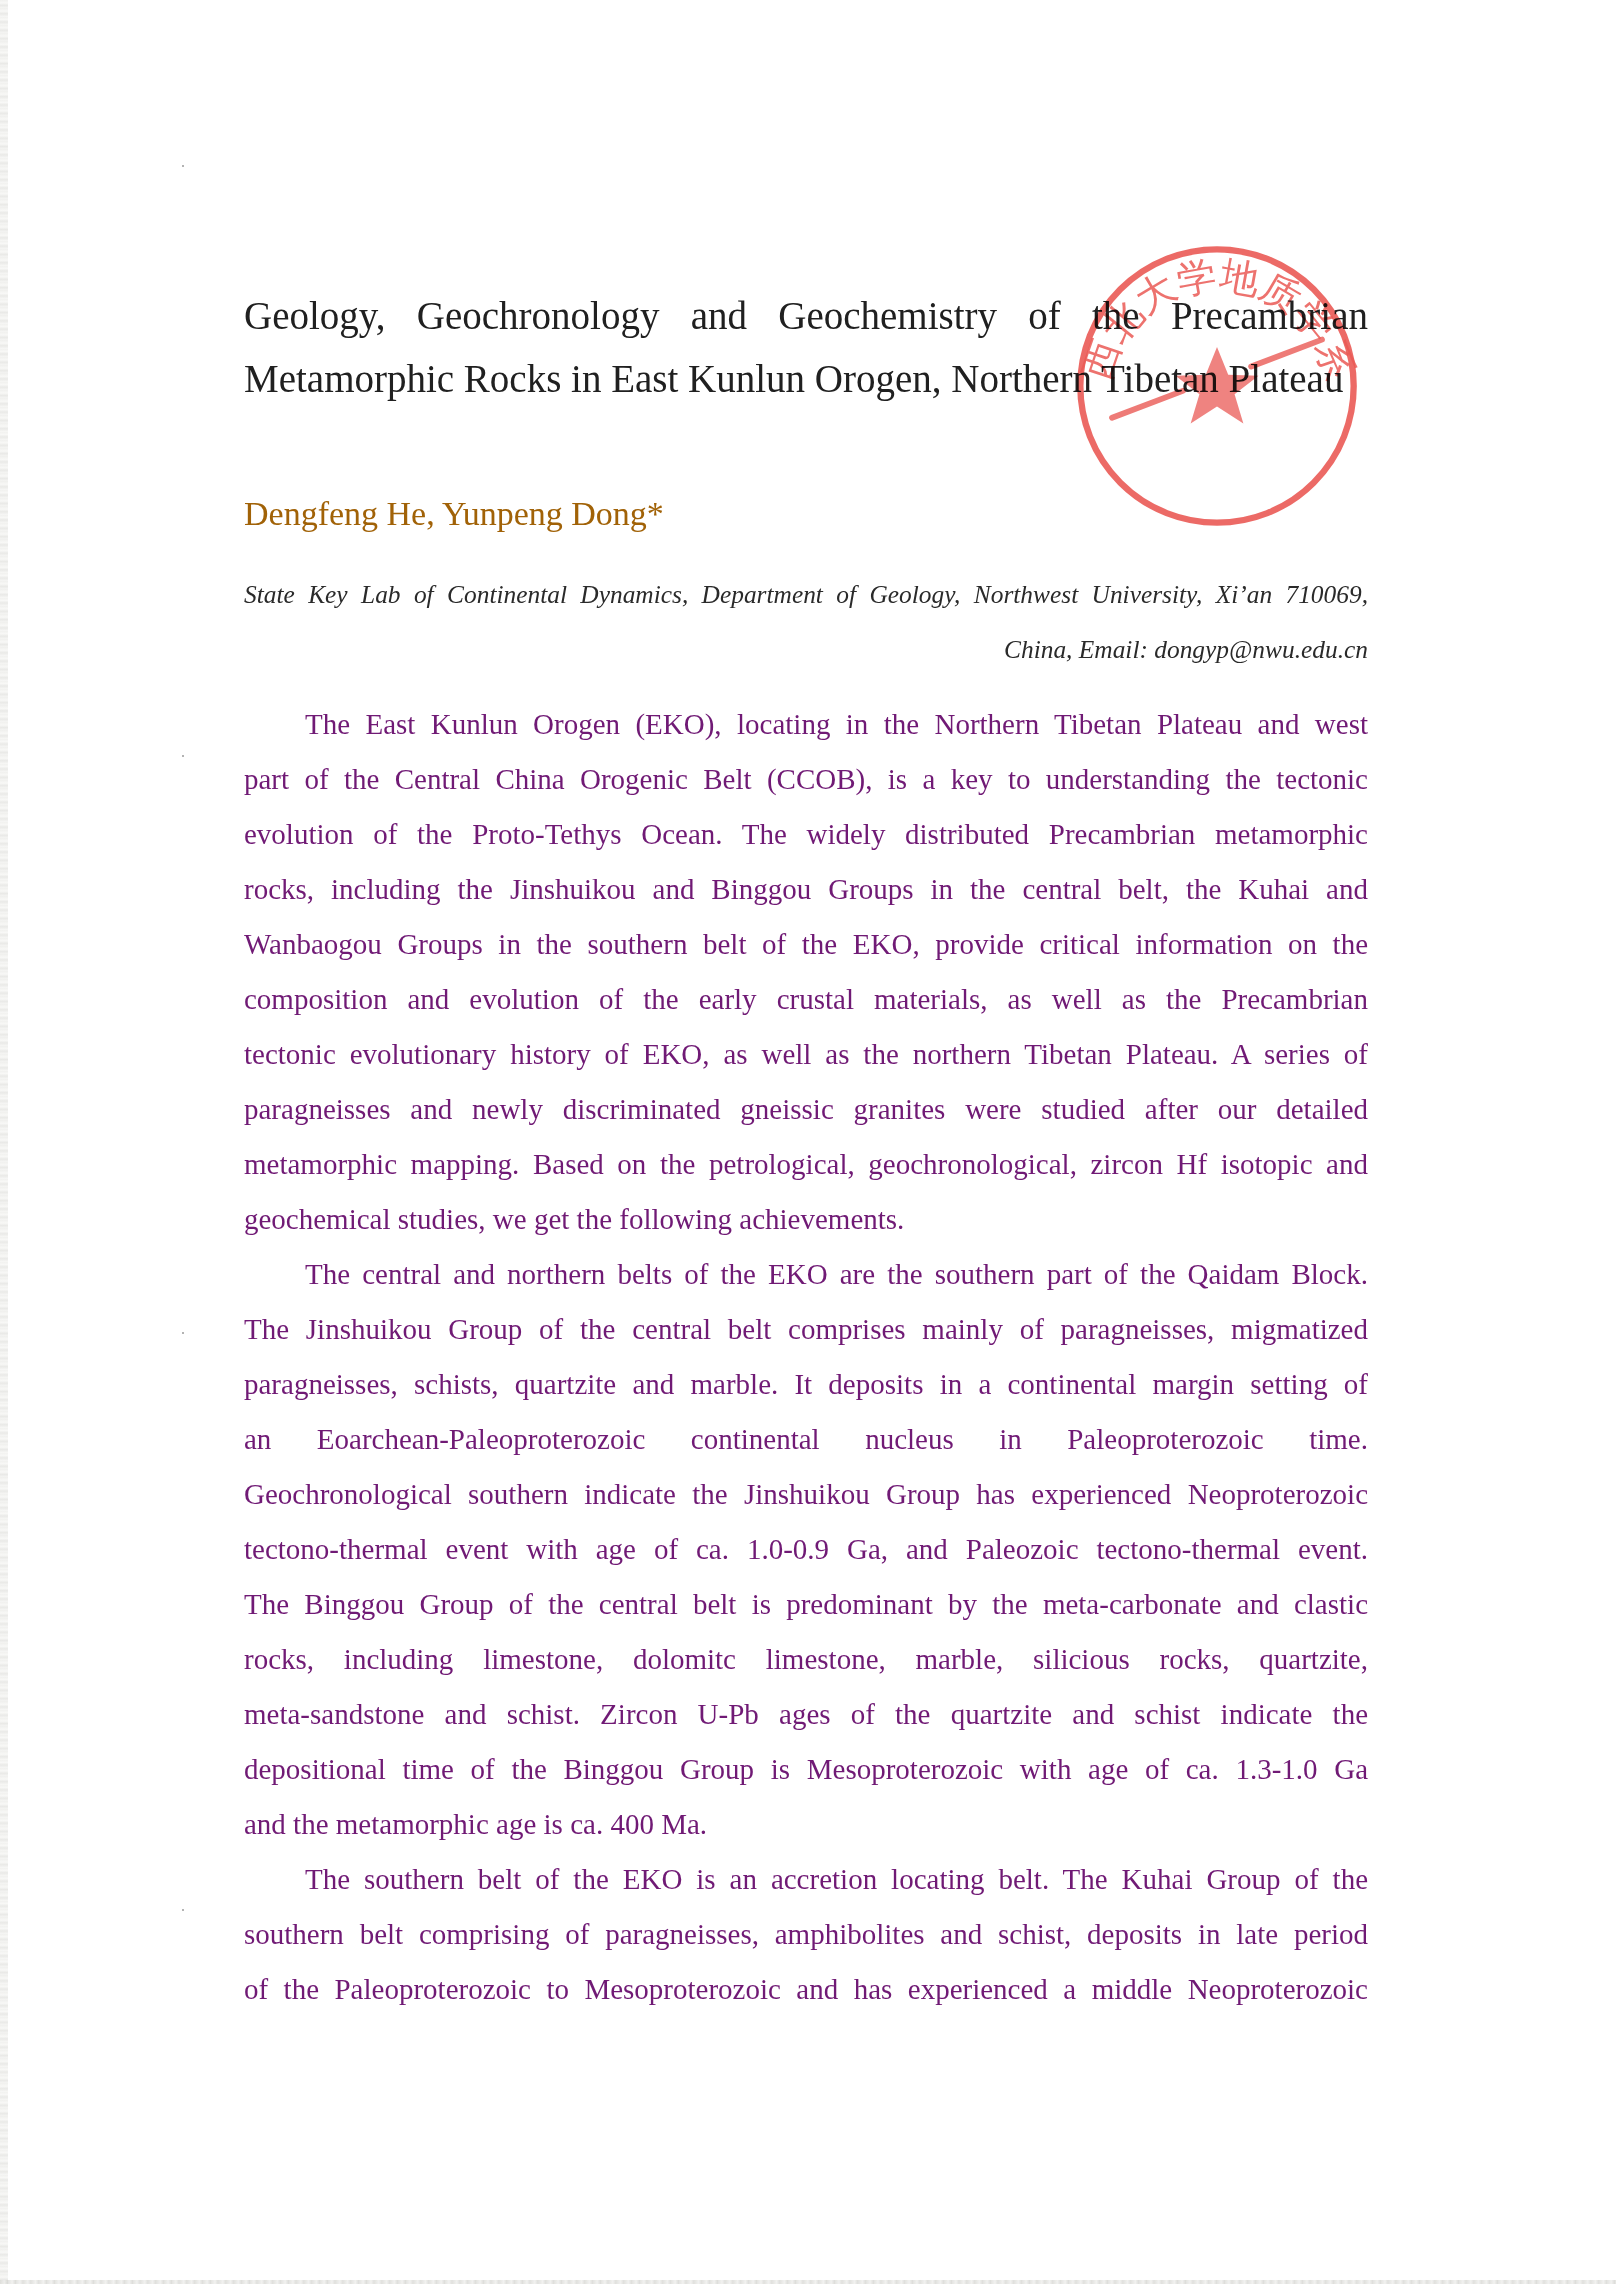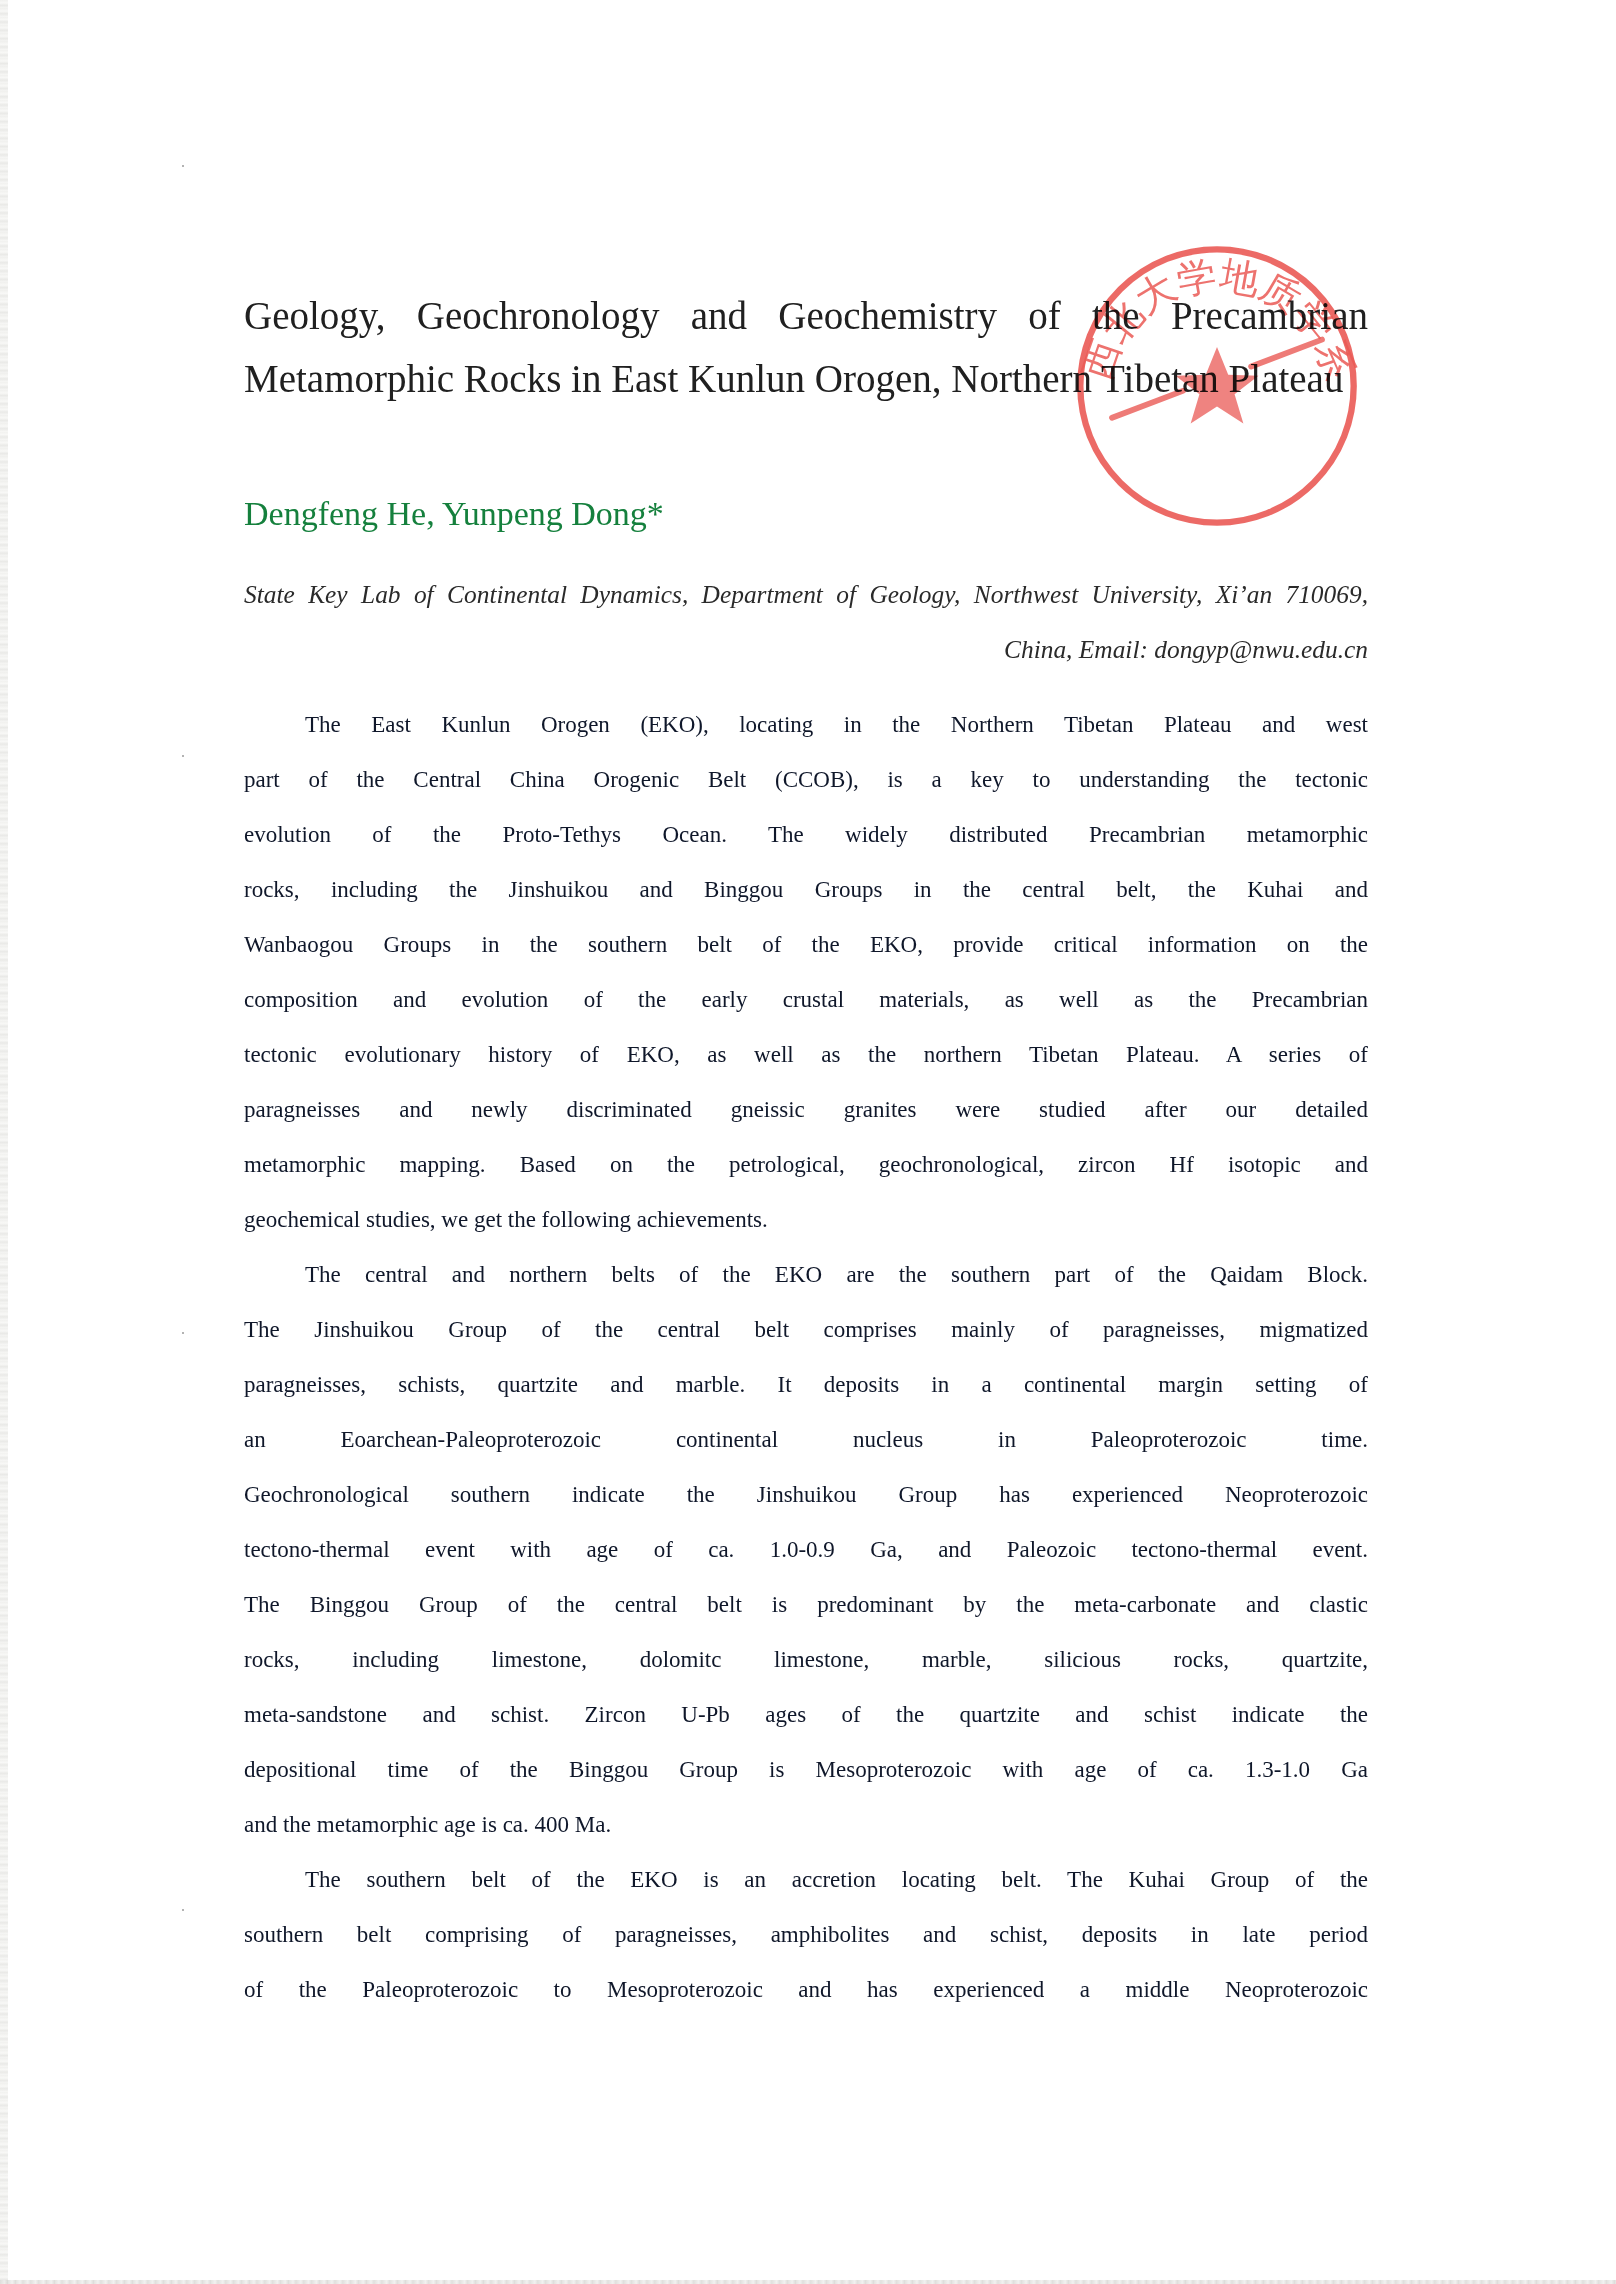--- a/index.html
+++ b/index.html
@@ -67,44 +67,44 @@
     }
     .title .line { display: block; }
     .title .line.just { text-align-last: justify; }
 
     .authors {
       position: absolute;
       left: 0;
       top: 489px;
       font-size: 34px;
       line-height: 49px;
-      color: #15803d;
+      color: #a16207;
     }
 
     .affil {
       position: absolute;
       left: 0;
       top: 567px;
       width: 1124px;
       font-size: 25.4px;
       line-height: 55px;
       font-style: italic;
       color: #2a2a2a;
     }
     .affil .line { display: block; text-align: right; }
     .affil .line.just { text-align: justify; text-align-last: justify; }
 
     .body {
       position: absolute;
       left: 0;
       top: 697px;
       width: 1124px;
-      font-size: 23px;
+      font-size: 29px;
       line-height: 55px;
-      color: #0f172a;
+      color: #701a75;
     }
     .para .line {
       display: block;
       text-align: justify;
       text-align-last: justify;
       white-space: nowrap;
     }
     .para .line.last { text-align-last: left; }
     .para .line.indent { padding-left: 61px; }
 

